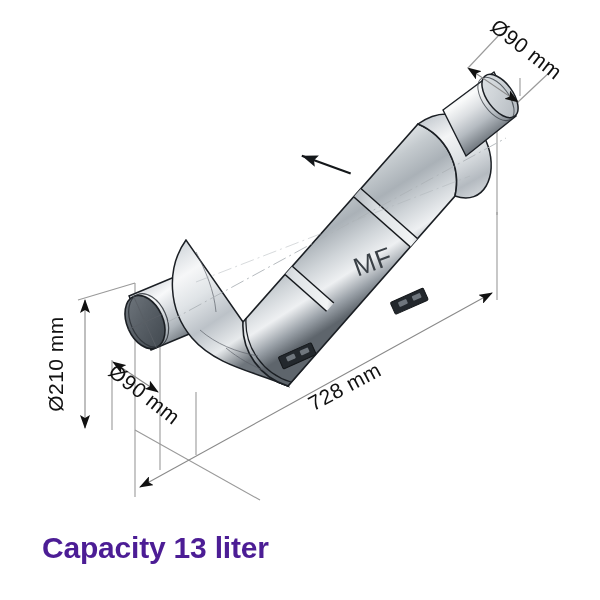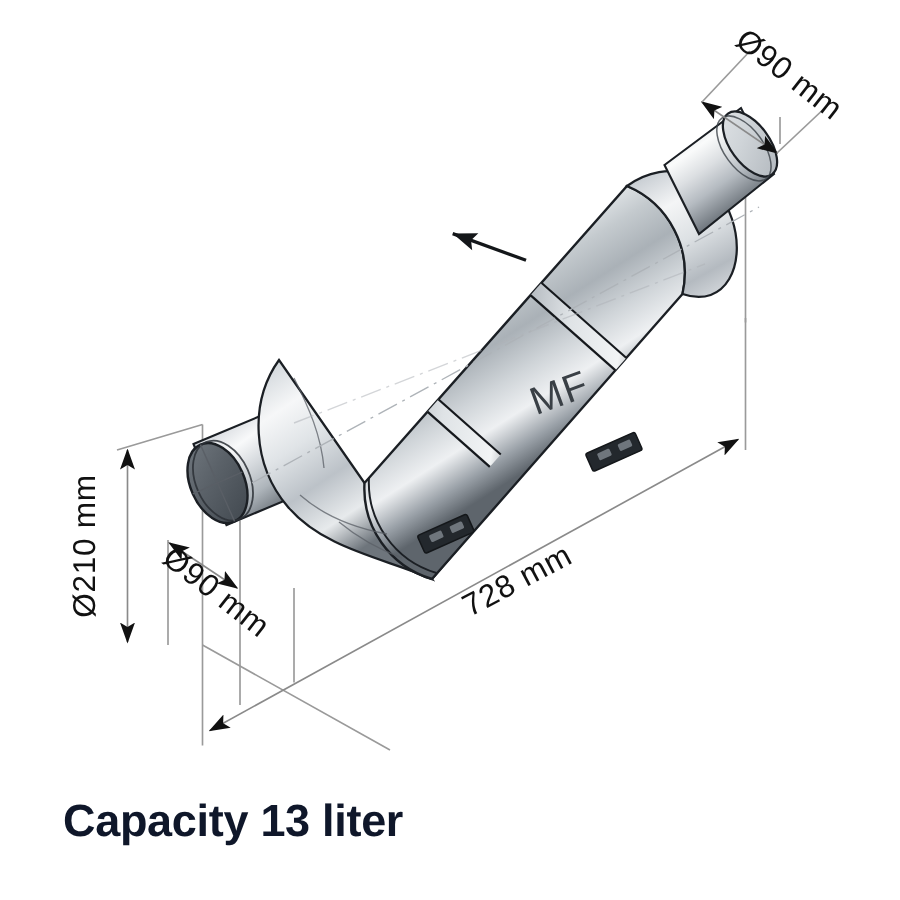--- a/index.html
+++ b/index.html
@@ -28,21 +28,21 @@
     height: 600px;
     display: block;
   }
   .caption {
     position: absolute;
     left: 42px;
     top: 531px;
     font-family: "Liberation Sans", sans-serif;
     font-size: 30px;
     font-weight: bold;
-    color: #0f172a;
+    color: #4c1d95;
     letter-spacing: -0.2px;
     white-space: nowrap;
   }
   .dimtext {
     font-family: "Liberation Sans", sans-serif;
     font-size: 21px;
     font-weight: 400;
     fill: #111111;
     letter-spacing: 0.5px;
   }

